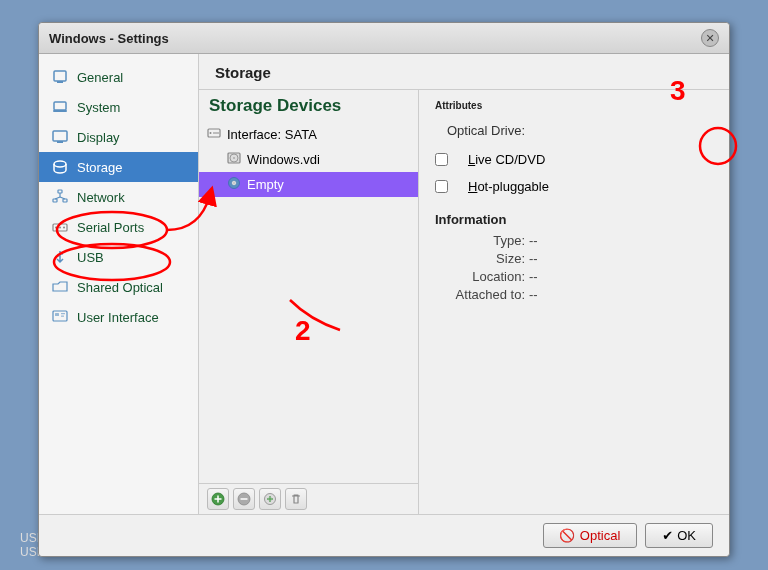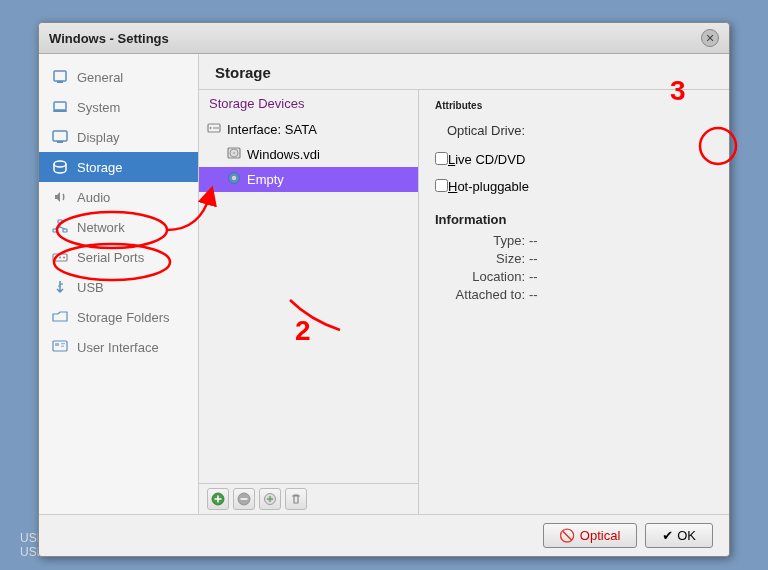--- a/index.html
+++ b/index.html
@@ -71,21 +71,21 @@
       background: #f5f5f5;
       border-right: 1px solid #ccc;
       padding: 8px 0;
     }
 
     .sidebar-item {
       display: flex;
       align-items: center;
       padding: 6px 12px;
       cursor: pointer;
-      color: #737373;
+      color: #14532d;
       gap: 8px;
     }
 
     .sidebar-item.active {
       background: #3d7fc7;
       color: white;
     }
 
     .sidebar-item .item-icon {
       width: 18px;
@@ -120,24 +120,24 @@
 
     
     .storage-devices-panel {
       width: 220px;
       border-right: 1px solid #ccc;
       display: flex;
       flex-direction: column;
     }
 
     .panel-label {
-      font-size: 13px;
-      color: #701a75;
+      font-size: 17px;
+      color: #14532d;
       padding: 6px 10px 4px;
-      font-weight: normal;
+      font-weight: bold;
     }
 
     .device-tree {
       flex: 1;
       overflow-y: auto;
       padding: 2px 0;
     }
 
     .tree-controller {
       display: flex;
@@ -232,22 +232,22 @@
       border-radius: 3px;
       cursor: pointer;
       display: flex;
       align-items: center;
       justify-content: center;
       font-size: 13px;
     }
 
     .checkbox-row {
       display: flex;
-      align-items: flex-start;
-      gap: 0;
+      align-items: center;
+      gap: 20px;
       padding: 2px 0;
     }
 
     .checkbox-row input[type="checkbox"] {
       margin: 0;
     }
 
     .info-section {
       margin-top: 8px;
     }
@@ -399,29 +399,20 @@
       <div class="sidebar-item active">
         <span class="item-icon">
           <svg width="16" height="16" viewBox="0 0 16 16">
               <ellipse cx="8" cy="5" rx="6" ry="3" fill="none" stroke="white" stroke-width="1.5"></ellipse>
               <path d="M2 5v6c0 1.66 2.69 3 6 3s6-1.34 6-3V5" fill="none" stroke="white" stroke-width="1.5"></path>
             </svg>
         </span>
         <span>Storage</span>
       </div>
       <div class="sidebar-item">
-        <span class="item-icon icon-audio">
-          <svg width="16" height="16" viewBox="0 0 16 16">
-              <path d="M3 6h2l3-3v10l-3-3H3z" fill="#888"></path>
-              <path d="M11 5c1 1 1 5 0 6" stroke="#888" stroke-width="1.5" fill="none"></path>
-            </svg>
-        </span>
-        <span>Audio</span>
-      </div>
-      <div class="sidebar-item">
         <span class="item-icon icon-network">
           <svg width="16" height="16" viewBox="0 0 16 16">
               <rect x="6" y="1" width="4" height="3" rx="0.5" fill="none" stroke="#5a8fc0" stroke-width="1.2"></rect>
               <rect x="1" y="10" width="4" height="3" rx="0.5" fill="none" stroke="#5a8fc0" stroke-width="1.2"></rect>
               <rect x="11" y="10" width="4" height="3" rx="0.5" fill="none" stroke="#5a8fc0" stroke-width="1.2"></rect>
               <line x1="8" y1="4" x2="8" y2="8" stroke="#5a8fc0" stroke-width="1.2"></line>
               <line x1="3" y1="10" x2="8" y2="8" stroke="#5a8fc0" stroke-width="1.2"></line>
               <line x1="13" y1="10" x2="8" y2="8" stroke="#5a8fc0" stroke-width="1.2"></line>
             </svg>
         </span>
@@ -447,21 +438,21 @@
             </svg>
         </span>
         <span>USB</span>
       </div>
       <div class="sidebar-item">
         <span class="item-icon icon-shared">
           <svg width="16" height="16" viewBox="0 0 16 16">
               <path d="M1 5h5l2-2h7v9H1z" fill="none" stroke="#5a8fc0" stroke-width="1.2"></path>
             </svg>
         </span>
-        <span>Storage Folders</span>
+        <span>Shared Optical</span>
       </div>
       <div class="sidebar-item">
         <span class="item-icon icon-ui">
           <svg width="16" height="16" viewBox="0 0 16 16">
               <rect x="1" y="2" width="14" height="10" rx="1" fill="none" stroke="#5a8fc0" stroke-width="1.2"></rect>
               <rect x="3" y="4" width="4" height="3" rx="0.5" fill="#5a8fc0" opacity="0.6"></rect>
               <rect x="9" y="4" width="4" height="1.2" rx="0.3" fill="#5a8fc0" opacity="0.6"></rect>
               <rect x="9" y="6.5" width="3" height="1.2" rx="0.3" fill="#5a8fc0" opacity="0.6"></rect>
             </svg>
         </span>

